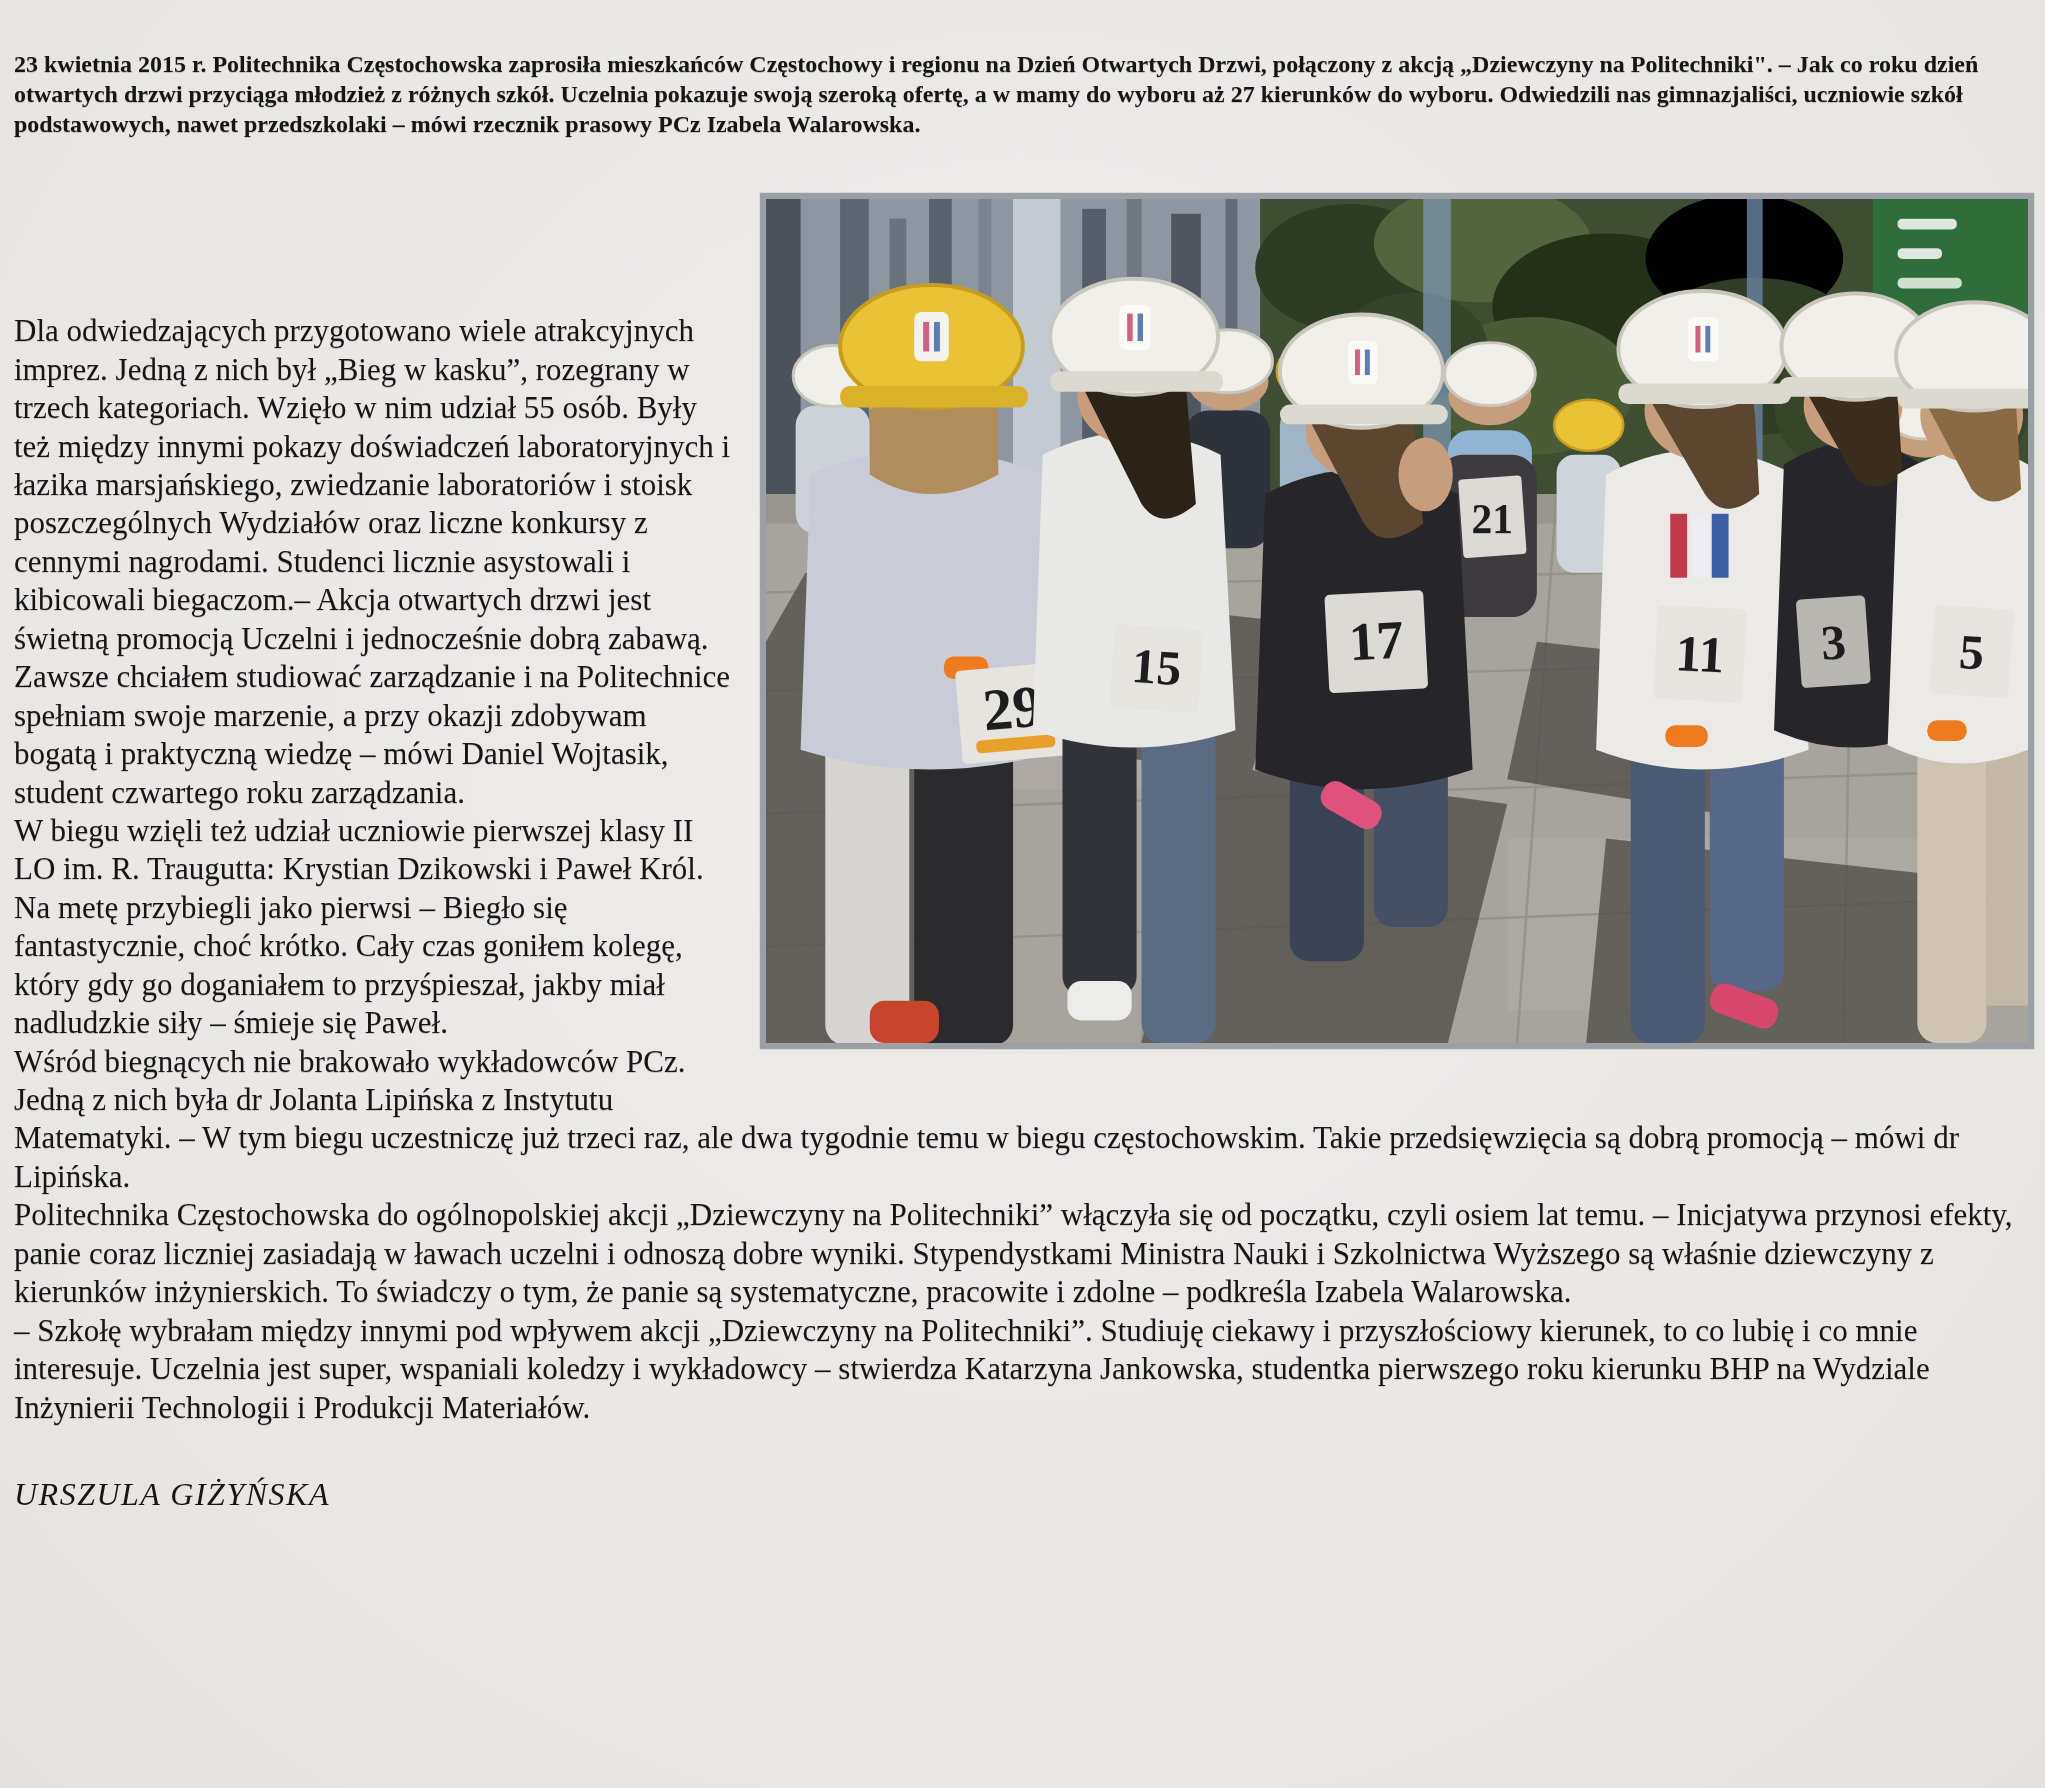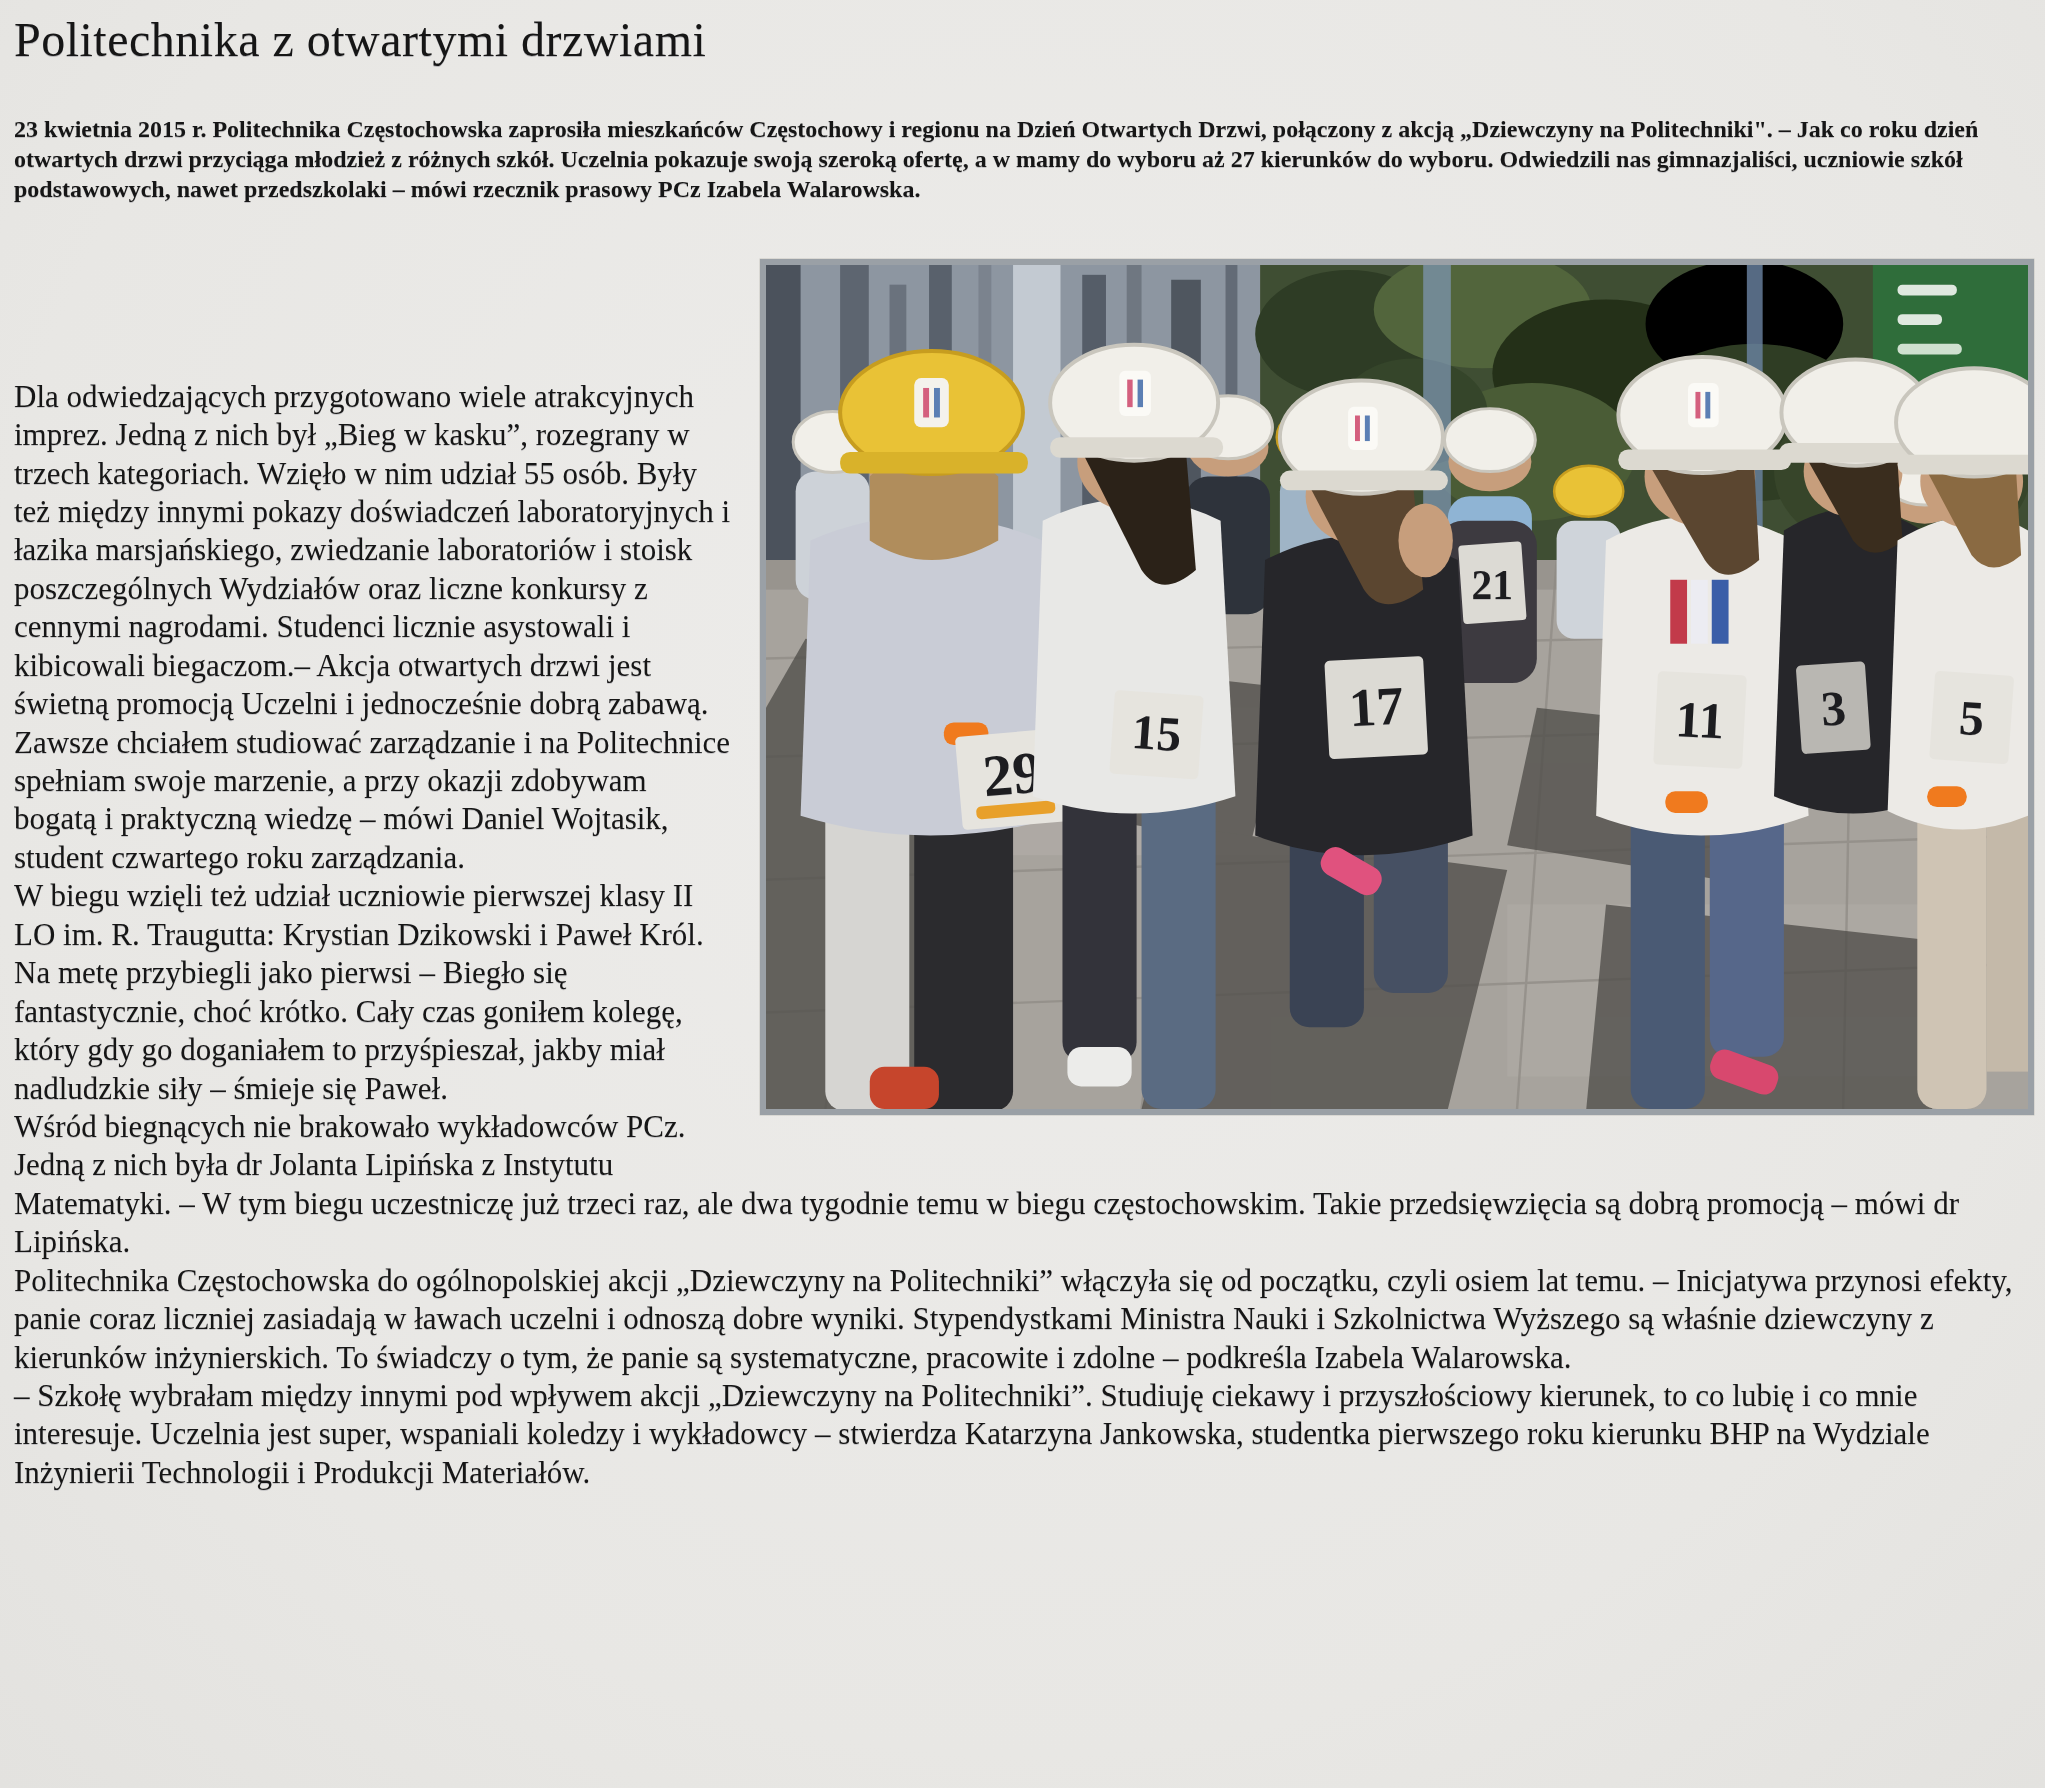--- a/index.html
+++ b/index.html
@@ -64,21 +64,20 @@
     font-family:"Liberation Serif","DejaVu Serif",serif;
     font-weight:bold;
     fill:#1d1d20;
   }
 </style>
 </head>
 <body>
 
 <div class="page">
 
-  <h1 class="title">Politechnika z otwartymi drzwiami</h1>
 
   <p class="lead">23 kwietnia 2015 r. Politechnika Częstochowska zaprosiła mieszkańców Częstochowy i regionu na Dzień Otwartych Drzwi, połączony z akcją „Dziewczyny na Politechniki". – Jak co roku dzień otwartych drzwi przyciąga młodzież z różnych szkół. Uczelnia pokazuje swoją szeroką ofertę, a w mamy do wyboru aż 27 kierunków do wyboru. Odwiedzili nas gimnazjaliści, uczniowie szkół podstawowych, nawet przedszkolaki – mówi rzecznik prasowy PCz Izabela Walarowska.</p>
 
   <div class="article-body">
 
     <figure class="photo">
       <svg viewBox="0 0 2554 1716" preserveAspectRatio="none" style="font-size:63px">
 
         <g>
           <rect x="0" y="0" width="1000" height="640" fill="#8d96a1"></rect>
@@ -296,15 +295,16 @@
     </figure>
 
     <p class="para-first">Dla odwiedzających przygotowano wiele atrakcyjnych imprez. Jedną z nich był „Bieg w kasku”, rozegrany w trzech kategoriach. Wzięło w nim udział 55 osób. Były też między innymi pokazy doświadczeń laboratoryjnych i łazika marsjańskiego, zwiedzanie laboratoriów i stoisk poszczególnych Wydziałów oraz liczne konkursy z cennymi nagrodami. Studenci licznie asystowali i kibicowali biegaczom.– Akcja otwartych drzwi jest świetną promocją Uczelni i jednocześnie dobrą zabawą. Zawsze chciałem studiować zarządzanie i na Politechnice spełniam swoje marzenie, a przy okazji zdobywam bogatą i praktyczną wiedzę – mówi Daniel Wojtasik, student czwartego roku zarządzania.</p>
     <p>W biegu wzięli też udział uczniowie pierwszej klasy II LO im. R. Traugutta: Krystian Dzikowski i Paweł Król. Na metę przybiegli jako pierwsi – Biegło się fantastycznie, choć krótko. Cały czas goniłem kolegę, który gdy go doganiałem to przyśpieszał, jakby miał nadludzkie siły – śmieje się Paweł.</p>
     <p>Wśród biegnących nie brakowało wykładowców PCz. Jedną z nich była dr Jolanta Lipińska z Instytutu Matematyki. – W tym biegu uczestniczę już trzeci raz, ale dwa tygodnie temu w biegu częstochowskim. Takie przedsięwzięcia są dobrą promocją – mówi dr Lipińska.</p>
     <p>Politechnika Częstochowska do ogólnopolskiej akcji „Dziewczyny na Politechniki” włączyła się od początku, czyli osiem lat temu. – Inicjatywa przynosi efekty, panie coraz liczniej zasiadają w ławach uczelni i odnoszą dobre wyniki. Stypendystkami Ministra Nauki i Szkolnictwa Wyższego są właśnie dziewczyny z kierunków inżynierskich. To świadczy o tym, że panie są systematyczne, pracowite i zdolne – podkreśla Izabela Walarowska.</p>
     <p>– Szkołę wybrałam między innymi pod wpływem akcji „Dziewczyny na Politechniki”. Studiuję ciekawy i przyszłościowy kierunek, to co lubię i co mnie interesuje. Uczelnia jest super, wspaniali koledzy i wykładowcy – stwierdza Katarzyna Jankowska, studentka pierwszego roku kierunku BHP na Wydziale Inżynierii Technologii i Produkcji Materiałów.</p>
   </div>
 
 
+  <p class="author">URSZULA GIŻYŃSKA</p>
 
 </div>
 
 
 </body></html>

